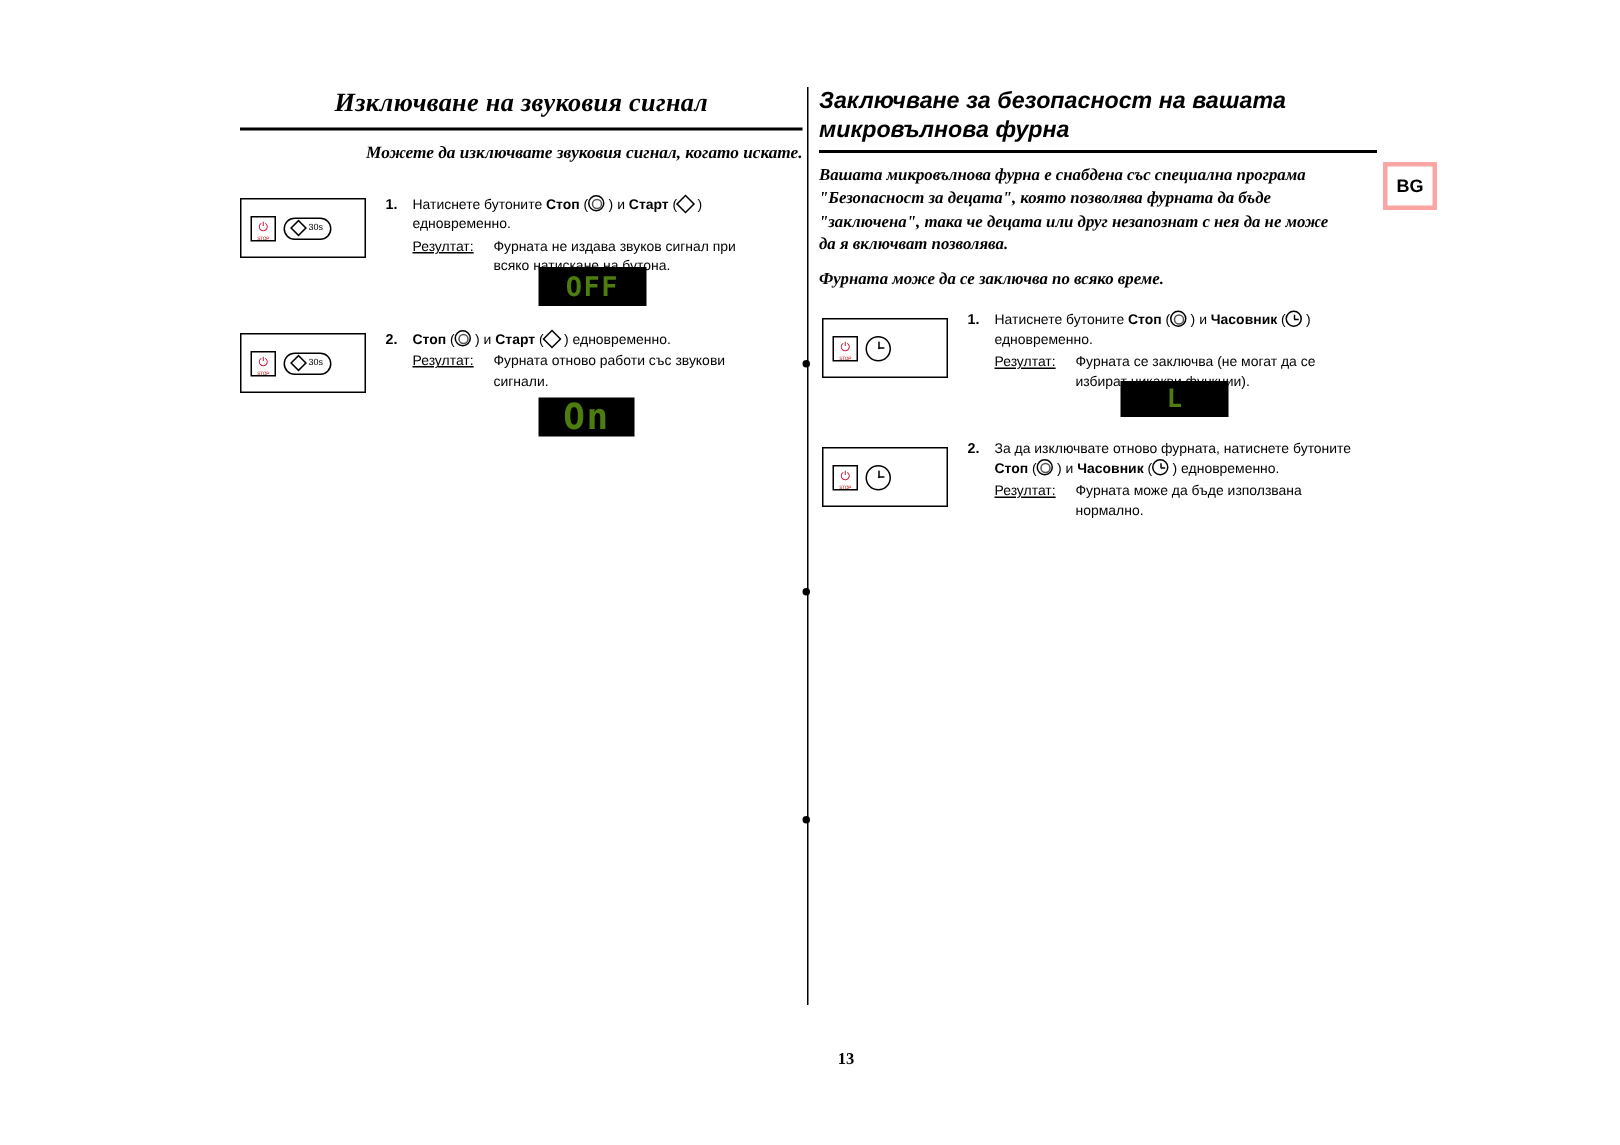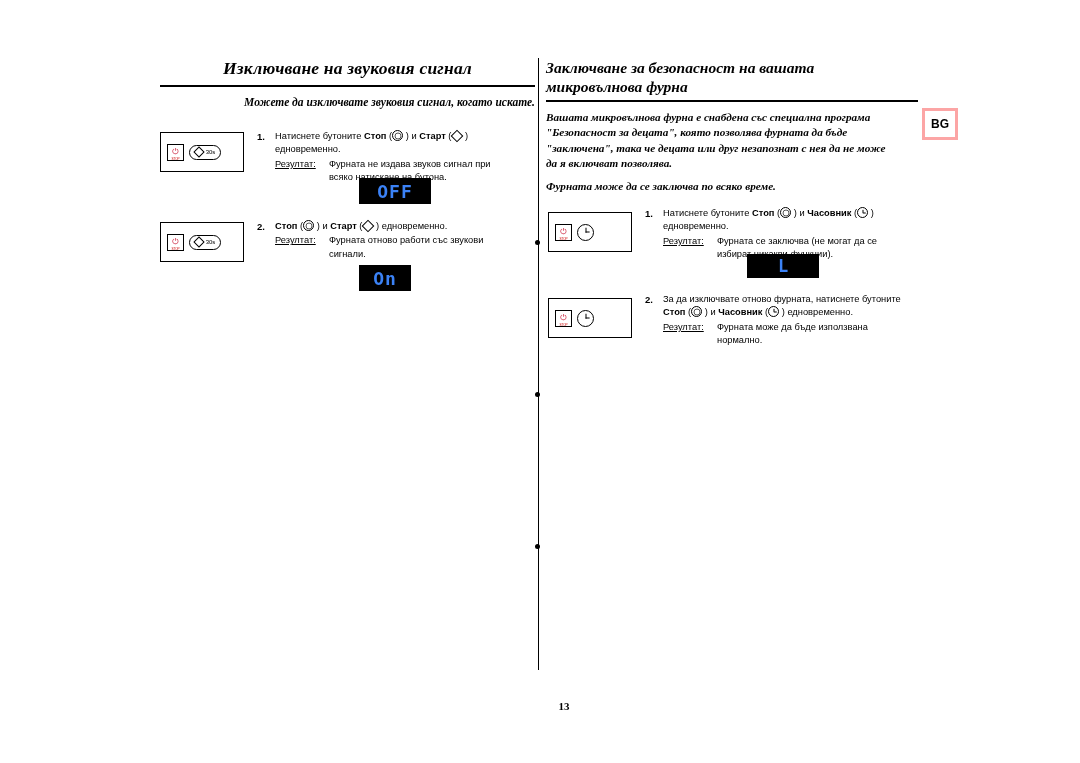--- a/index.html
+++ b/index.html
@@ -125,21 +125,21 @@
     left: 50%; top: 50%;
     width: 4px; height: 1px;
     background: #000;
     transform: translate(-10%,-50%);
   }
 
   
   .lcd {
     position: absolute;
     background: #000;
-    color: #3b82f6;
+    color: #4d7c0f;
     display: flex;
     align-items: center;
     justify-content: center;
     font-family: "DejaVu Sans Mono", monospace;
     font-weight: bold;
   }
 
   
   .step-num {
     position: absolute;
@@ -222,21 +222,21 @@
   }
 
   
   #right-col {
     position: absolute;
     left: 546px;
     top: 58px;
     width: 372px;
   }
   #right-title {
-    font-family: Liberation Serif, serif;
+    font-family: Liberation Sans, sans-serif;
     font-style: italic;
     font-weight: bold;
     font-size: 15.5px;
     line-height: 19px;
   }
   #right-title-rule {
     margin-top: 4px;
     height: 2px;
     background: #000;
   }
@@ -333,21 +333,21 @@
   </div>
   <div class="result-tbl" style="margin-top:1px;">
     <div class="ul">Резултат:</div>
     <div>
       <div>Фурната отново работи със звукови</div>
       <div>сигнали.</div>
     </div>
   </div>
 </div>
 
-<div class="lcd" style="left:359px; top:265px; width:52px; height:26px; font-size:18px; letter-spacing:1px;">On</div>
+<div class="lcd" style="left:359px; top:265px; width:64px; height:26px; font-size:24px; letter-spacing:1px;">On</div>
 
 <div id="vsep"></div>
 <div class="sep-dot" style="top:240px;"></div>
 <div class="sep-dot" style="top:392px;"></div>
 <div class="sep-dot" style="top:544px;"></div>
 
 <div id="right-col">
   <div id="right-title">
     <div>Заключване за безопасност на вашата</div>
     <div>микровълнова фурна</div>

